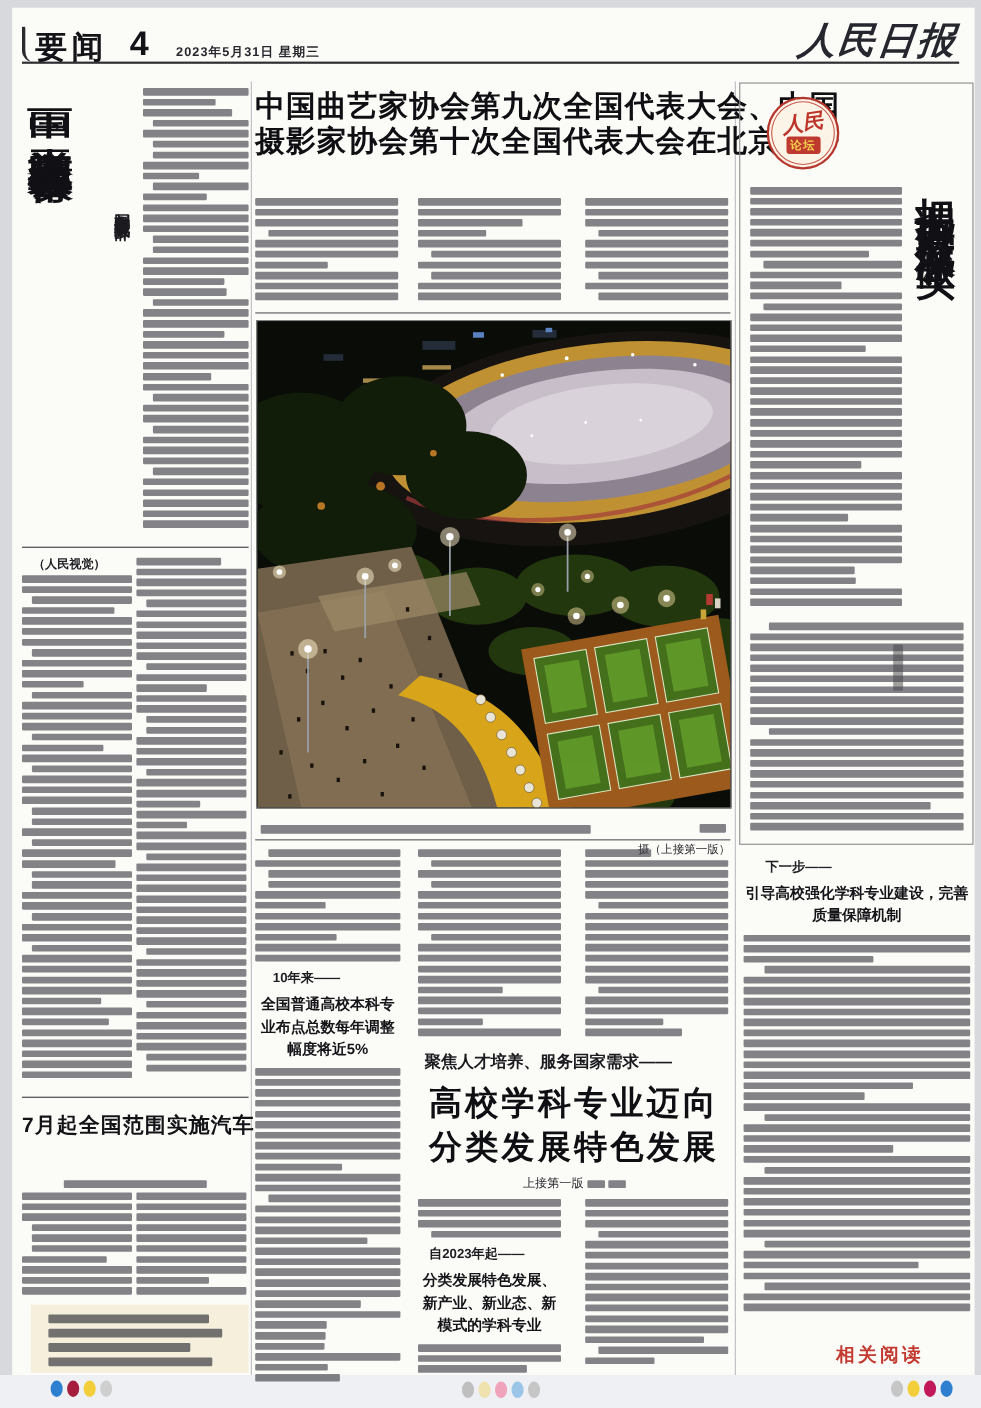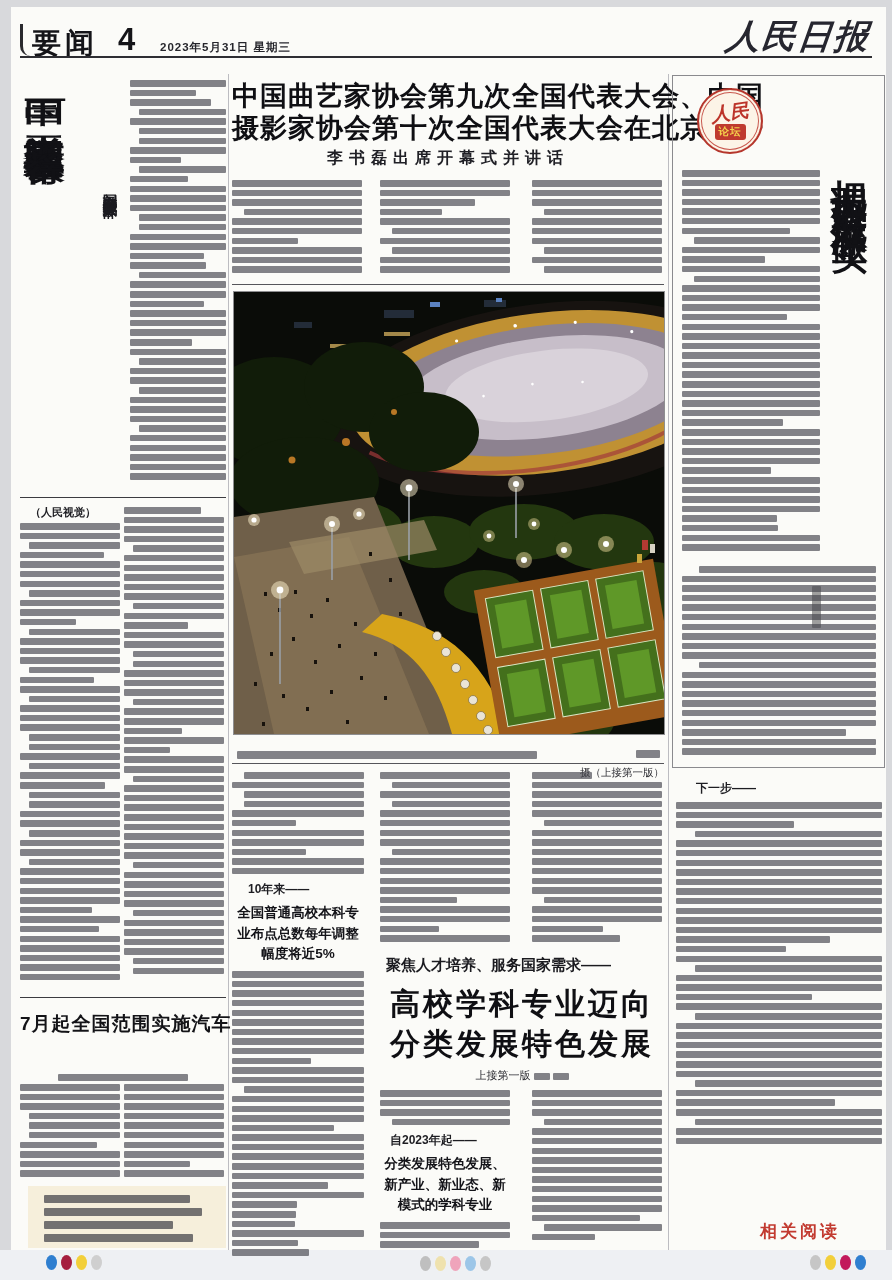--- a/index.html
+++ b/index.html
@@ -253,21 +253,20 @@
     </div>
   <div class="abs ed-box" style="left:28px;top:1186px;width:198px;height:62px">
     <div class="bl" style="width:88%"></div>
     <div class="bl" style="width:95%"></div>
     <div class="bl" style="width:78%"></div>
     <div class="bl" style="width:90%"></div>
   </div>
 
   <div class="abs h-big" style="left:232px;top:80px;width:432px">中国曲艺家协会第九次全国代表大会、中国</div>
   <div class="abs h-big" style="left:232px;top:112px;width:432px">摄影家协会第十次全国代表大会在北京召开</div>
-  <div class="abs h-sub" style="left:232px;top:148px;width:432px">李书磊出席开幕式并讲话</div>
   <div class="abs bcol" style="left:232px;top:180px;width:130px">
       <div class="bl" style="width:100.0%;margin-left:0%"></div>
       <div class="bl" style="width:100.0%;margin-left:0%"></div>
       <div class="bl" style="width:100.0%;margin-left:0%"></div>
       <div class="bl" style="width:91.0%;margin-left:9%"></div>
       <div class="bl" style="width:100.0%;margin-left:0%"></div>
       <div class="bl" style="width:100.0%;margin-left:0%"></div>
       <div class="bl" style="width:50.5%;margin-left:0%"></div>
       <div class="bl" style="width:100.0%;margin-left:0%"></div>
       <div class="bl" style="width:100.0%;margin-left:0%"></div>
@@ -670,20 +669,21 @@
       <div class="bl" style="width:100.0%;margin-left:0%"></div>
       <div class="bl" style="width:100.0%;margin-left:0%"></div>
       <div class="bl" style="width:100.0%;margin-left:0%"></div>
       <div class="bl" style="width:84.5%;margin-left:0%"></div>
       <div class="bl" style="width:100.0%;margin-left:0%"></div>
       <div class="bl" style="width:100.0%;margin-left:0%"></div>
     </div>
 
   <div class="abs" style="left:676px;top:780px;width:206px">
     <div class="kick" style="margin-top:0;padding-left:20px">下一步——</div>
+    <div class="subhead">引导高校强化学科专业建设，完善质量保障机制</div>
     <div class="bcol">
         <div class="bl" style="width:100.0%;margin-left:0%"></div>
         <div class="bl" style="width:100.0%;margin-left:0%"></div>
         <div class="bl" style="width:57.3%;margin-left:0%"></div>
         <div class="bl" style="width:91.0%;margin-left:9%"></div>
         <div class="bl" style="width:100.0%;margin-left:0%"></div>
         <div class="bl" style="width:100.0%;margin-left:0%"></div>
         <div class="bl" style="width:100.0%;margin-left:0%"></div>
         <div class="bl" style="width:100.0%;margin-left:0%"></div>
         <div class="bl" style="width:100.0%;margin-left:0%"></div>

